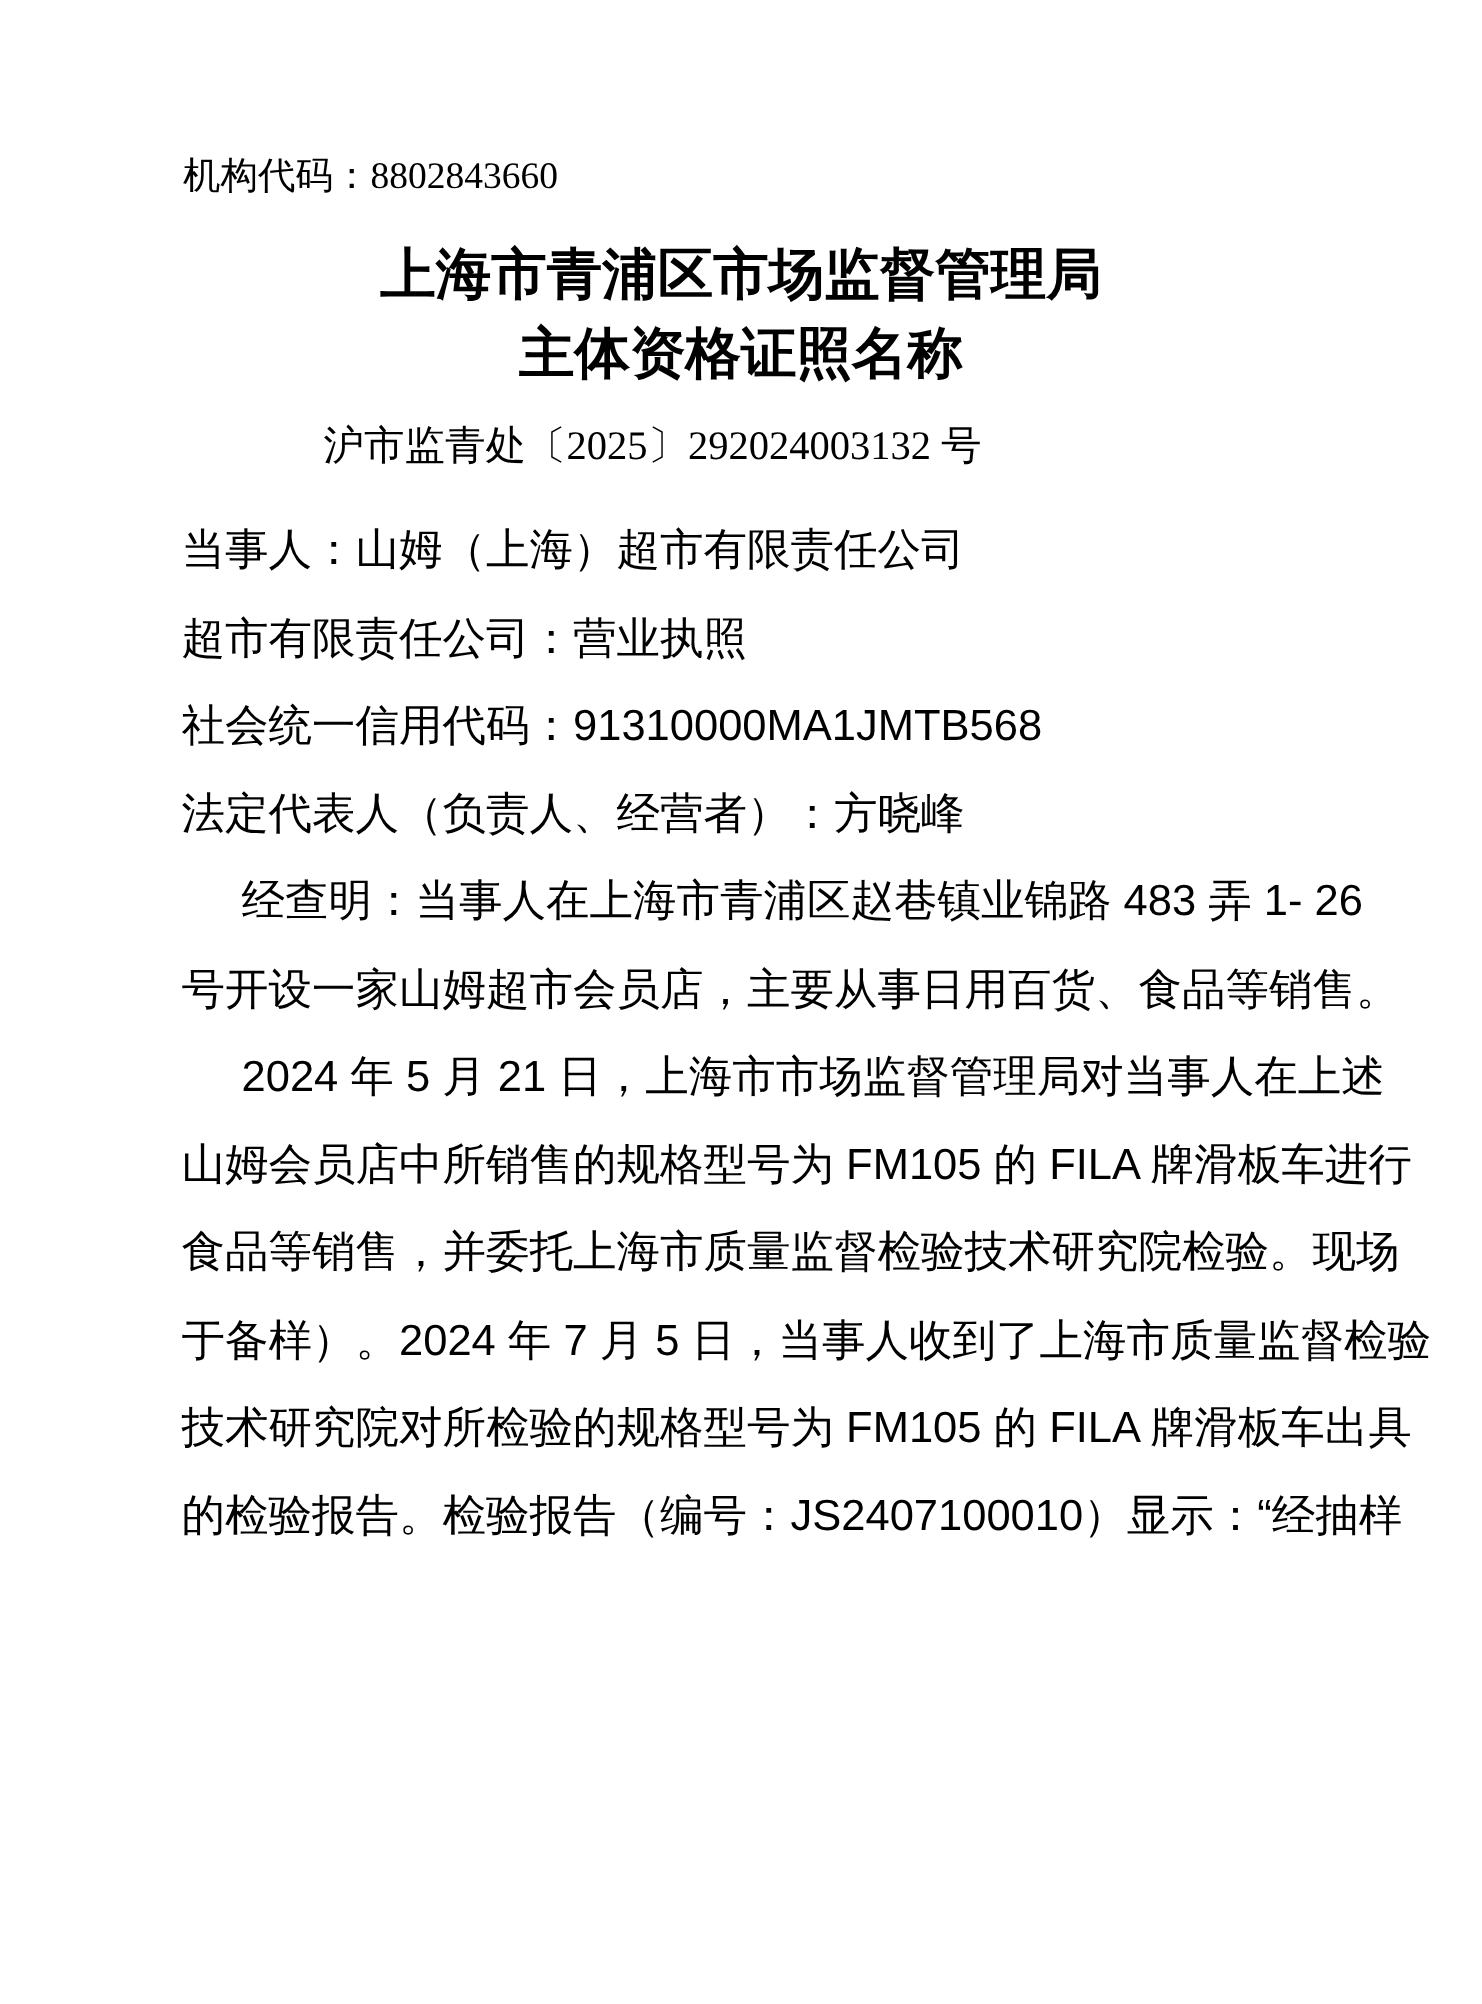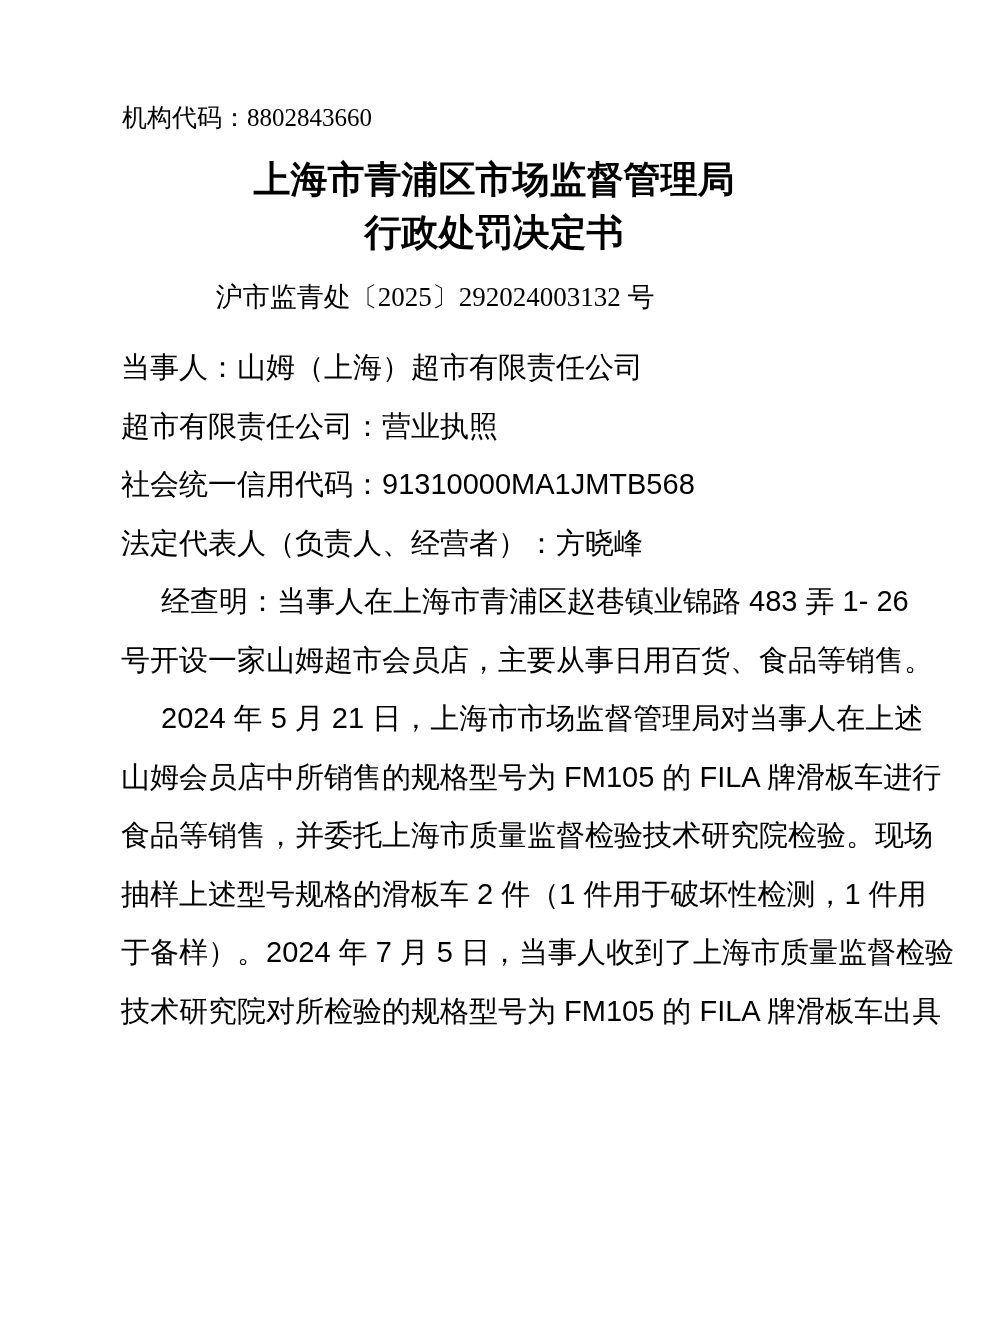--- a/index.html
+++ b/index.html
@@ -24,21 +24,21 @@
     font-size: 25px;
     line-height: 34px;
     white-space: nowrap;
   }
   .title {
     position: absolute;
     top: 156px;
     left: 0;
     width: 988px;
     text-align: center;
-    font-family: Liberation Mono, monospace;
+    font-family: Liberation Sans, sans-serif;
     font-weight: bold;
     font-size: 37px;
     line-height: 53px;
   }
   .doc-number {
     position: absolute;
     top: 280px;
     left: 0;
     width: 870px;
     text-align: center;
@@ -82,34 +82,34 @@
 </style>
 </head>
 <body>
 
 <div class="page">
 
   <div class="org-code">机构代码：8802843660</div>
 
   <div class="title">
     <div>上海市青浦区市场监督管理局</div>
-    <div>行政处罚决定书</div>
+    <div>主体资格证照名称</div>
   </div>
 
   <div class="doc-number">沪市监青处〔2025〕292024003132 号</div>
 
   <div class="body-block">
       <div class="body-line">当事人：山姆（上海）超市有限责任公司</div>
       <div class="body-line">超市有限责任公司：营业执照</div>
       <div class="body-line">社会统一信用代码：91310000MA1JMTB568</div>
       <div class="body-line">法定代表人（负责人、经营者）：方晓峰</div>
       <div class="body-line indent justify">经查明：当事人在上海市青浦区赵巷镇业锦路 483 弄 1- 26</div>
       <div class="body-line justify">号开设一家山姆超市会员店，主要从事日用百货、食品等销售。</div>
       <div class="body-line indent justify">2024 年 5 月 21 日，上海市市场监督管理局对当事人在上述</div>
       <div class="body-line justify">山姆会员店中所销售的规格型号为 FM105 的 FILA 牌滑板车进行</div>
       <div class="body-line justify">食品等销售，并委托上海市质量监督检验技术研究院检验。现场</div>
-      <div class="body-line justify">抽样上述型号规格的滑板车 2 件（1 件用于破坏性检测，1 件用</div>
       <div class="body-line justify">于备样）。2024 年 7 月 5 日，当事人收到了上海市质量监督检验</div>
       <div class="body-line justify">技术研究院对所检验的规格型号为 FM105 的 FILA 牌滑板车出具</div>
+      <div class="body-line justify">的检验报告。检验报告（编号：JS2407100010）显示：“经抽样</div>
     </div>
 
 
 </div>
 
 </body></html>

